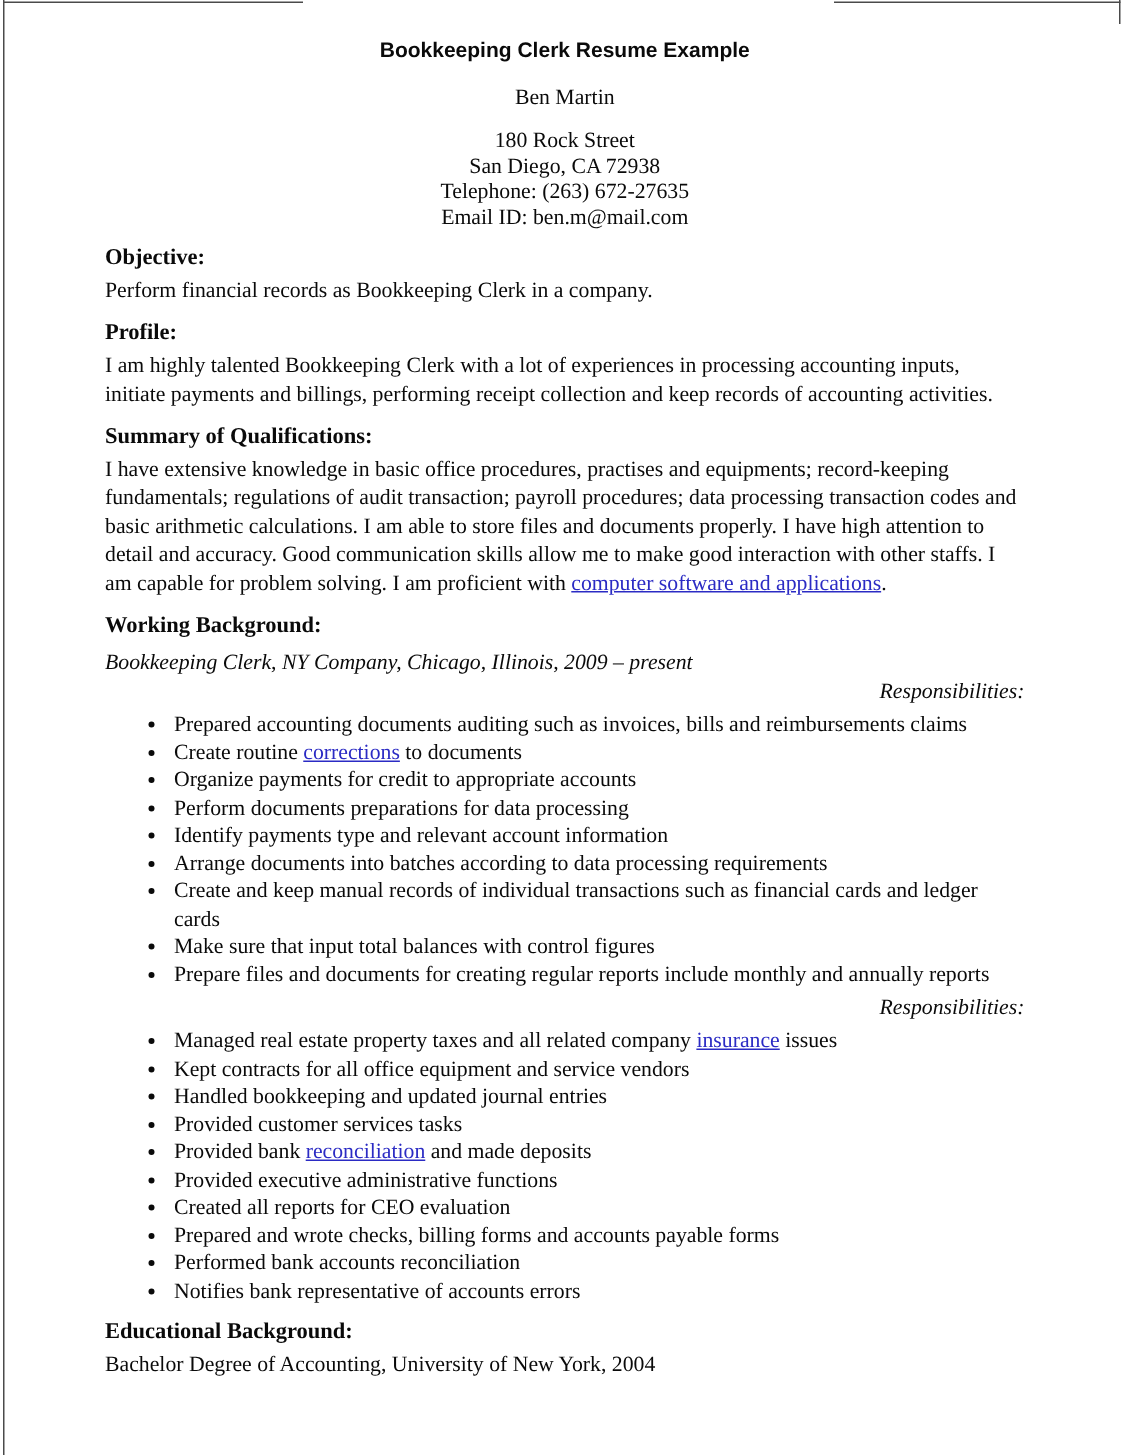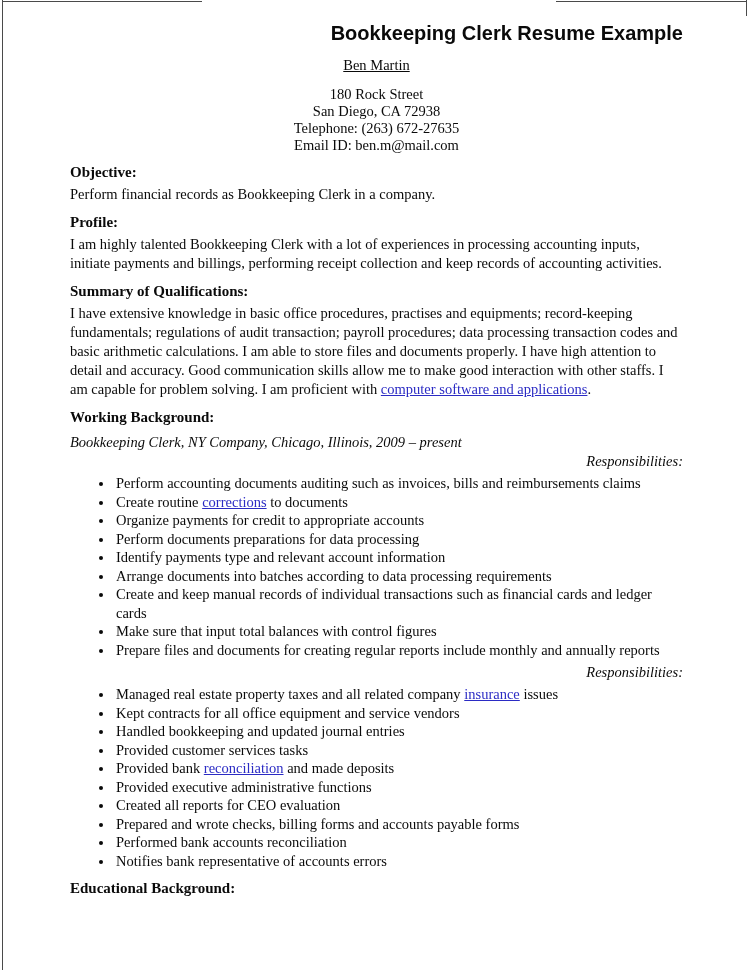--- a/index.html
+++ b/index.html
@@ -17,28 +17,28 @@
   .border-left  { position: absolute; left: 2px; top: 0; width: 1px; height: 100%; background: #4a4a4a; }
   .border-top-a { position: absolute; left: 2px;  top: 1px; width: 200px; height: 1px; background: #4a4a4a; }
   .border-top-b { position: absolute; left: 556px; top: 1px; width: 191px; height: 1px; background: #4a4a4a; }
   .border-right-tick { position: absolute; right: 2px; top: 0; width: 1px; height: 16px; background: #4a4a4a; }
 
   .content { padding: 22px 66px 0 70px; }
 
   .title {
     font-family: "Liberation Sans", sans-serif;
     font-weight: bold;
-    font-size: 20px;
+    font-size: 14px;
     line-height: 22px;
-    text-align: right;
+    text-align: center;
     margin: 0 0 12px 0;
   }
 
   .contact { text-align: center; }
-  .contact-name { font-size: 14.5px; line-height: 18px; margin: 1px 0 12px 0; text-decoration: underline; }
+  .contact-name { font-size: 14.5px; line-height: 18px; margin: 1px 0 12px 0; }
   .contact-line { font-size: 14.5px; line-height: 17px; margin: 0; }
 
   h2.sec-heading {
     font-size: 15px;
     line-height: 19px;
     font-weight: bold;
     margin: 9px 0 3px 0;
   }
   .para {
     font-size: 14.5px;
@@ -92,21 +92,21 @@
     <p class="para">I am highly talented Bookkeeping Clerk with a lot of experiences in processing accounting inputs, initiate payments and billings, performing receipt collection and keep records of accounting activities.</p>
 
     <h2 class="sec-heading">Summary of Qualifications:</h2>
     <p class="para"><span>I have extensive knowledge in basic office procedures, practises and equipments; record-keeping fundamentals; regulations of audit transaction; payroll procedures; data processing transaction codes and basic arithmetic calculations. I am able to store files and documents properly. I have high attention to detail and accuracy. Good communication skills allow me to make good interaction with other staffs. I am capable for problem solving. I am proficient with </span><a href="#" class="doc-link">computer software and applications</a><span>.</span></p>
 
     <h2 class="sec-heading">Working Background:</h2>
 
     <p class="job-title italic"><span>Bookkeeping Clerk, NY Company, Chicago, Illinois, 2009 – present</span></p>
     <p class="job-sub italic">Responsibilities:</p>
     <ul class="bullets">
-        <li><span>Perform accounting documents auditing such as invoices, bills and reimbursements claims</span></li>
+        <li><span>Prepared accounting documents auditing such as invoices, bills and reimbursements claims</span></li>
         <li><span>Create routine </span><a href="#" class="doc-link">corrections</a><span> to documents</span></li>
         <li><span>Organize payments for credit to appropriate accounts</span></li>
         <li><span>Perform documents preparations for data processing</span></li>
         <li><span>Identify payments type and relevant account information</span></li>
         <li><span>Arrange documents into batches according to data processing requirements</span></li>
         <li><span>Create and keep manual records of individual transactions such as financial cards and ledger cards</span></li>
         <li><span>Make sure that input total balances with control figures</span></li>
         <li><span>Prepare files and documents for creating regular reports include monthly and annually reports</span></li>
       </ul>
 
@@ -118,15 +118,16 @@
         <li><span>Provided customer services tasks</span></li>
         <li><span>Provided bank </span><a href="#" class="doc-link">reconciliation</a><span> and made deposits</span></li>
         <li><span>Provided executive administrative functions</span></li>
         <li><span>Created all reports for CEO evaluation</span></li>
         <li><span>Prepared and wrote checks, billing forms and accounts payable forms</span></li>
         <li><span>Performed bank accounts reconciliation</span></li>
         <li><span>Notifies bank representative of accounts errors</span></li>
       </ul>
 
     <h2 class="sec-heading">Educational Background:</h2>
+    <p class="para">Bachelor Degree of Accounting, University of New York, 2004</p>
 
   </div>
 </div>
 
 </body></html>

